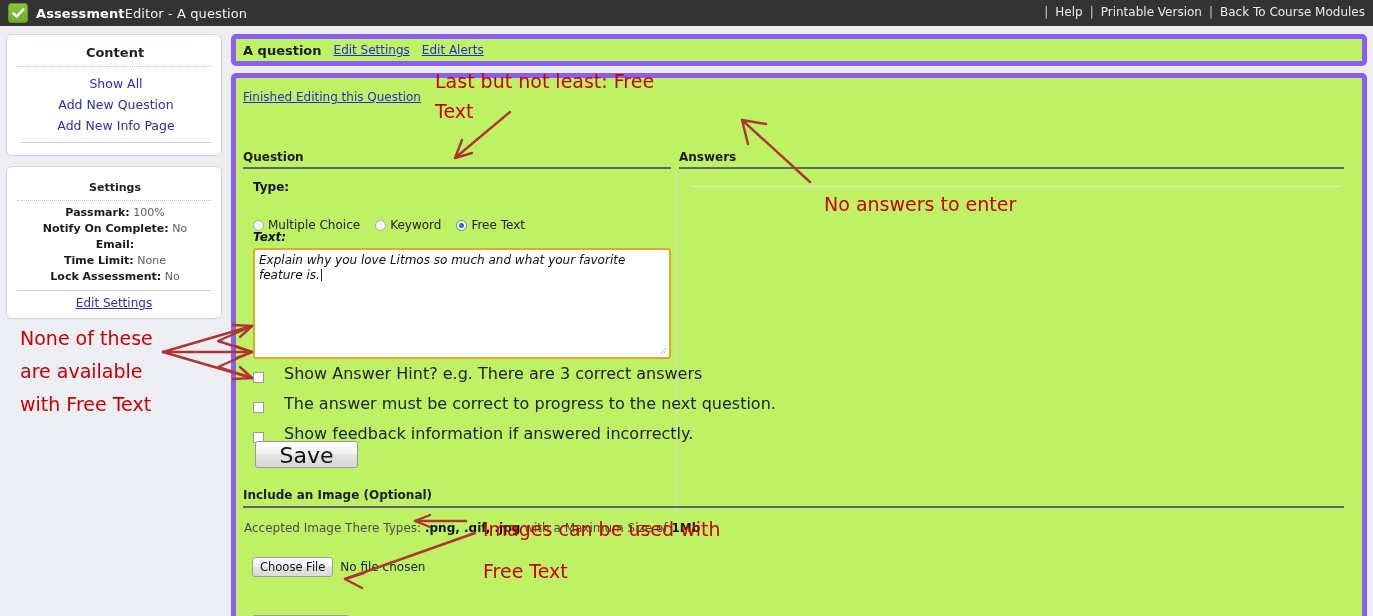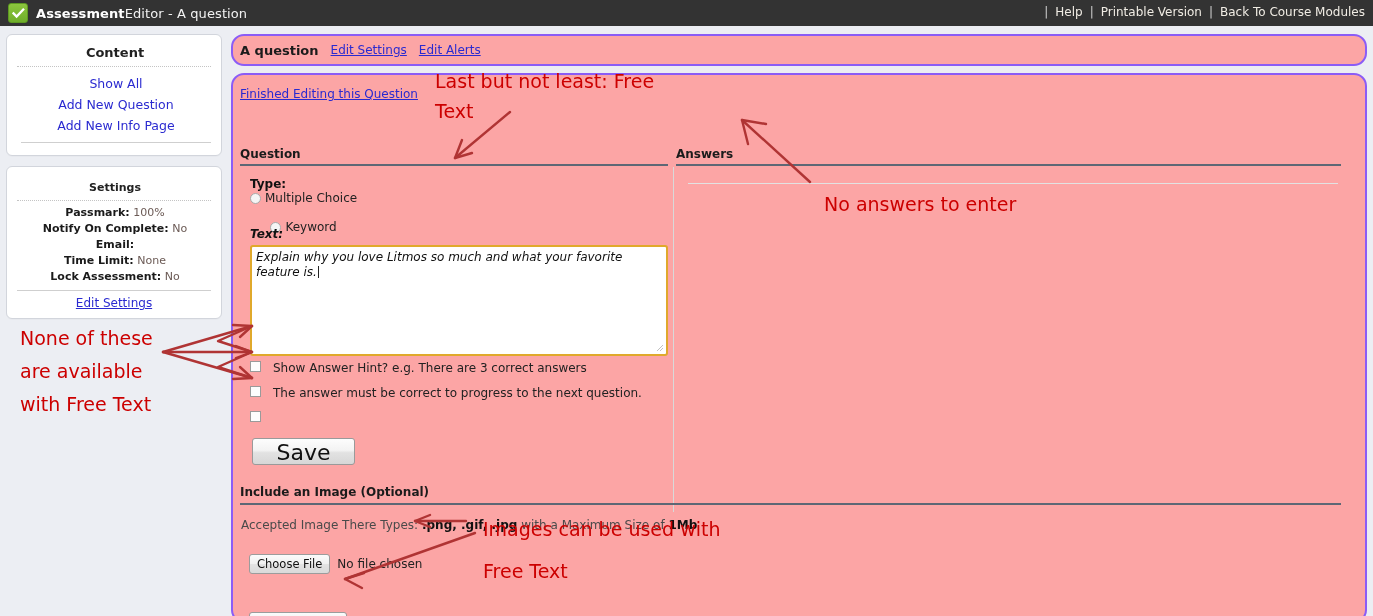--- a/index.html
+++ b/index.html
@@ -68,21 +68,21 @@
   }
   .navlist .ul-line { border-bottom: 1px solid #cfcfcf; margin-top: 6px; }
   .settings-row { font-size: 11px; line-height: 16px; padding-left: 2px; color: #6b5a55; }
   .settings-row b { color: #1a1a1a; }
   .edit-settings-wrap { border-top: 1px solid #cfcfcf; margin-top: 5px; padding-top: 5px; }
   .edit-settings-wrap a { color: #2a2ad0; font-size: 12px; text-decoration: underline; }
 
   
   .main { position: absolute; left: 231px; top: 34px; width: 1136px; }
   .card {
-    background:#fca5a5; border:2px solid #8b5cf6; border-radius:13px;
+    background:#bef264; border:5px solid #8b5cf6; border-radius:5px;
     padding: 8px 10px;
   }
   .card.titlecard { height: 32px; display:flex; align-items:center; gap:12px; padding-left: 7px; }
   .page-title { font-size: 13px; font-weight: bold; color:#1b1b1b; }
   .titlecard a { color:#2a2ad0; font-size:12px; text-decoration: underline; }
 
   .card.body { margin-top: 7px; height: 550px; position: relative; padding: 0; }
   .finished-link {
     position:absolute; left: 7px; top: 12px;
     color:#2a2ad0; font-size:12px; text-decoration: underline;
@@ -96,21 +96,21 @@
   }
   #question-head { left: 7px; top: 72px; width: 428px; }
   #answers-head  { left: 443px; top: 72px; width: 665px; }
 
   .vdivider { position:absolute; left: 440px; top: 92px; width:1px; height: 345px; background:#d9d9d9; }
   .ans-rule { position:absolute; left: 455px; top: 108px; width: 650px; height:1px; background:#e2e2e2; }
 
   .field-label { font-size: 12px; font-weight: bold; color:#111; }
 
   .type-block { position:absolute; left: 17px; top: 102px; }
-  .radio-row { margin-top: 0; display:flex; align-items:center; gap: 15px; flex-direction: column; }
+  .radio-row { margin-top: 24px; display:flex; align-items:center; gap: 15px; }
   .radio-item { display:flex; align-items:center; gap:4px; font-size:12px; color:#222; }
   .radio {
     width:11px; height:11px; border-radius:50%;
     border:1px solid #a9a9a9; background:#f5f5f5; display:inline-block;
     position:relative; flex: none;
   }
   .radio.checked { border-color:#5b83b5; background:#ffffff; }
   .radio.checked::after {
     content:''; position:absolute; left:2px; top:2px; width:5px; height:5px;
     border-radius:50%; background:#2f6fba;
@@ -120,21 +120,21 @@
   .textarea {
     margin-top: 4px; width: 418px; height: 111px;
     border: 2px solid #e0a92b; border-radius: 3px; background:#ffffff;
     padding: 3px 4px; font-size: 12px; color:#111; line-height: 15px;
     position: relative; overflow:hidden;
   }
   .caret { display:inline-block; width:1px; height:12px; background:#222; vertical-align:-2px; margin-left:1px; }
   .resize-grip { position:absolute; right:2px; bottom:2px; width:9px; height:9px; opacity:.55; }
 
   .checks { position:absolute; left: 17px; top: 286px; }
-  .check-row { display:flex; align-items:flex-start; gap:12px; margin-bottom: 11px; font-size:12px; color:#222; }
+  .check-row { display:flex; align-items:flex-end; gap:20px; margin-bottom: 11px; font-size:16px; color:#222; }
   .checkbox {
     width:11px; height:11px; border:1px solid #9a9a9a; background:#fdfdfd;
     display:inline-block; flex:none;
   }
   .save-btn {
     position:absolute; left: 19px; top: 363px;
     width: 103px; height: 27px;
     font-family: "DejaVu Sans","Liberation Sans",sans-serif;
     font-size: 22px; color:#101010;
     background: linear-gradient(#fdfdfd 0%, #f3f3f3 45%, #e2e2e2 55%, #d7d7d7 100%);
@@ -295,20 +295,21 @@
         <label class="check-row">
           <span class="checkbox"></span>
           <span>Show Answer Hint? e.g. There are 3 correct answers</span>
         </label>
         <label class="check-row">
           <span class="checkbox"></span>
           <span>The answer must be correct to progress to the next question.</span>
         </label>
         <label class="check-row">
           <span class="checkbox"></span>
+          <span>Show feedback information if answered incorrectly.</span>
         </label>
       </div>
 
       <button class="save-btn">Save</button>
 
       <div class="img-head">Include an Image (Optional)</div>
       <div class="accepted"><span>Accepted Image There Types: </span><b>.png, .gif, .jpg</b><span> with a Maximum Size of </span><b>1Mb</b></div>
 
       <div class="filerow">
         <button class="file-btn">Choose File</button>

